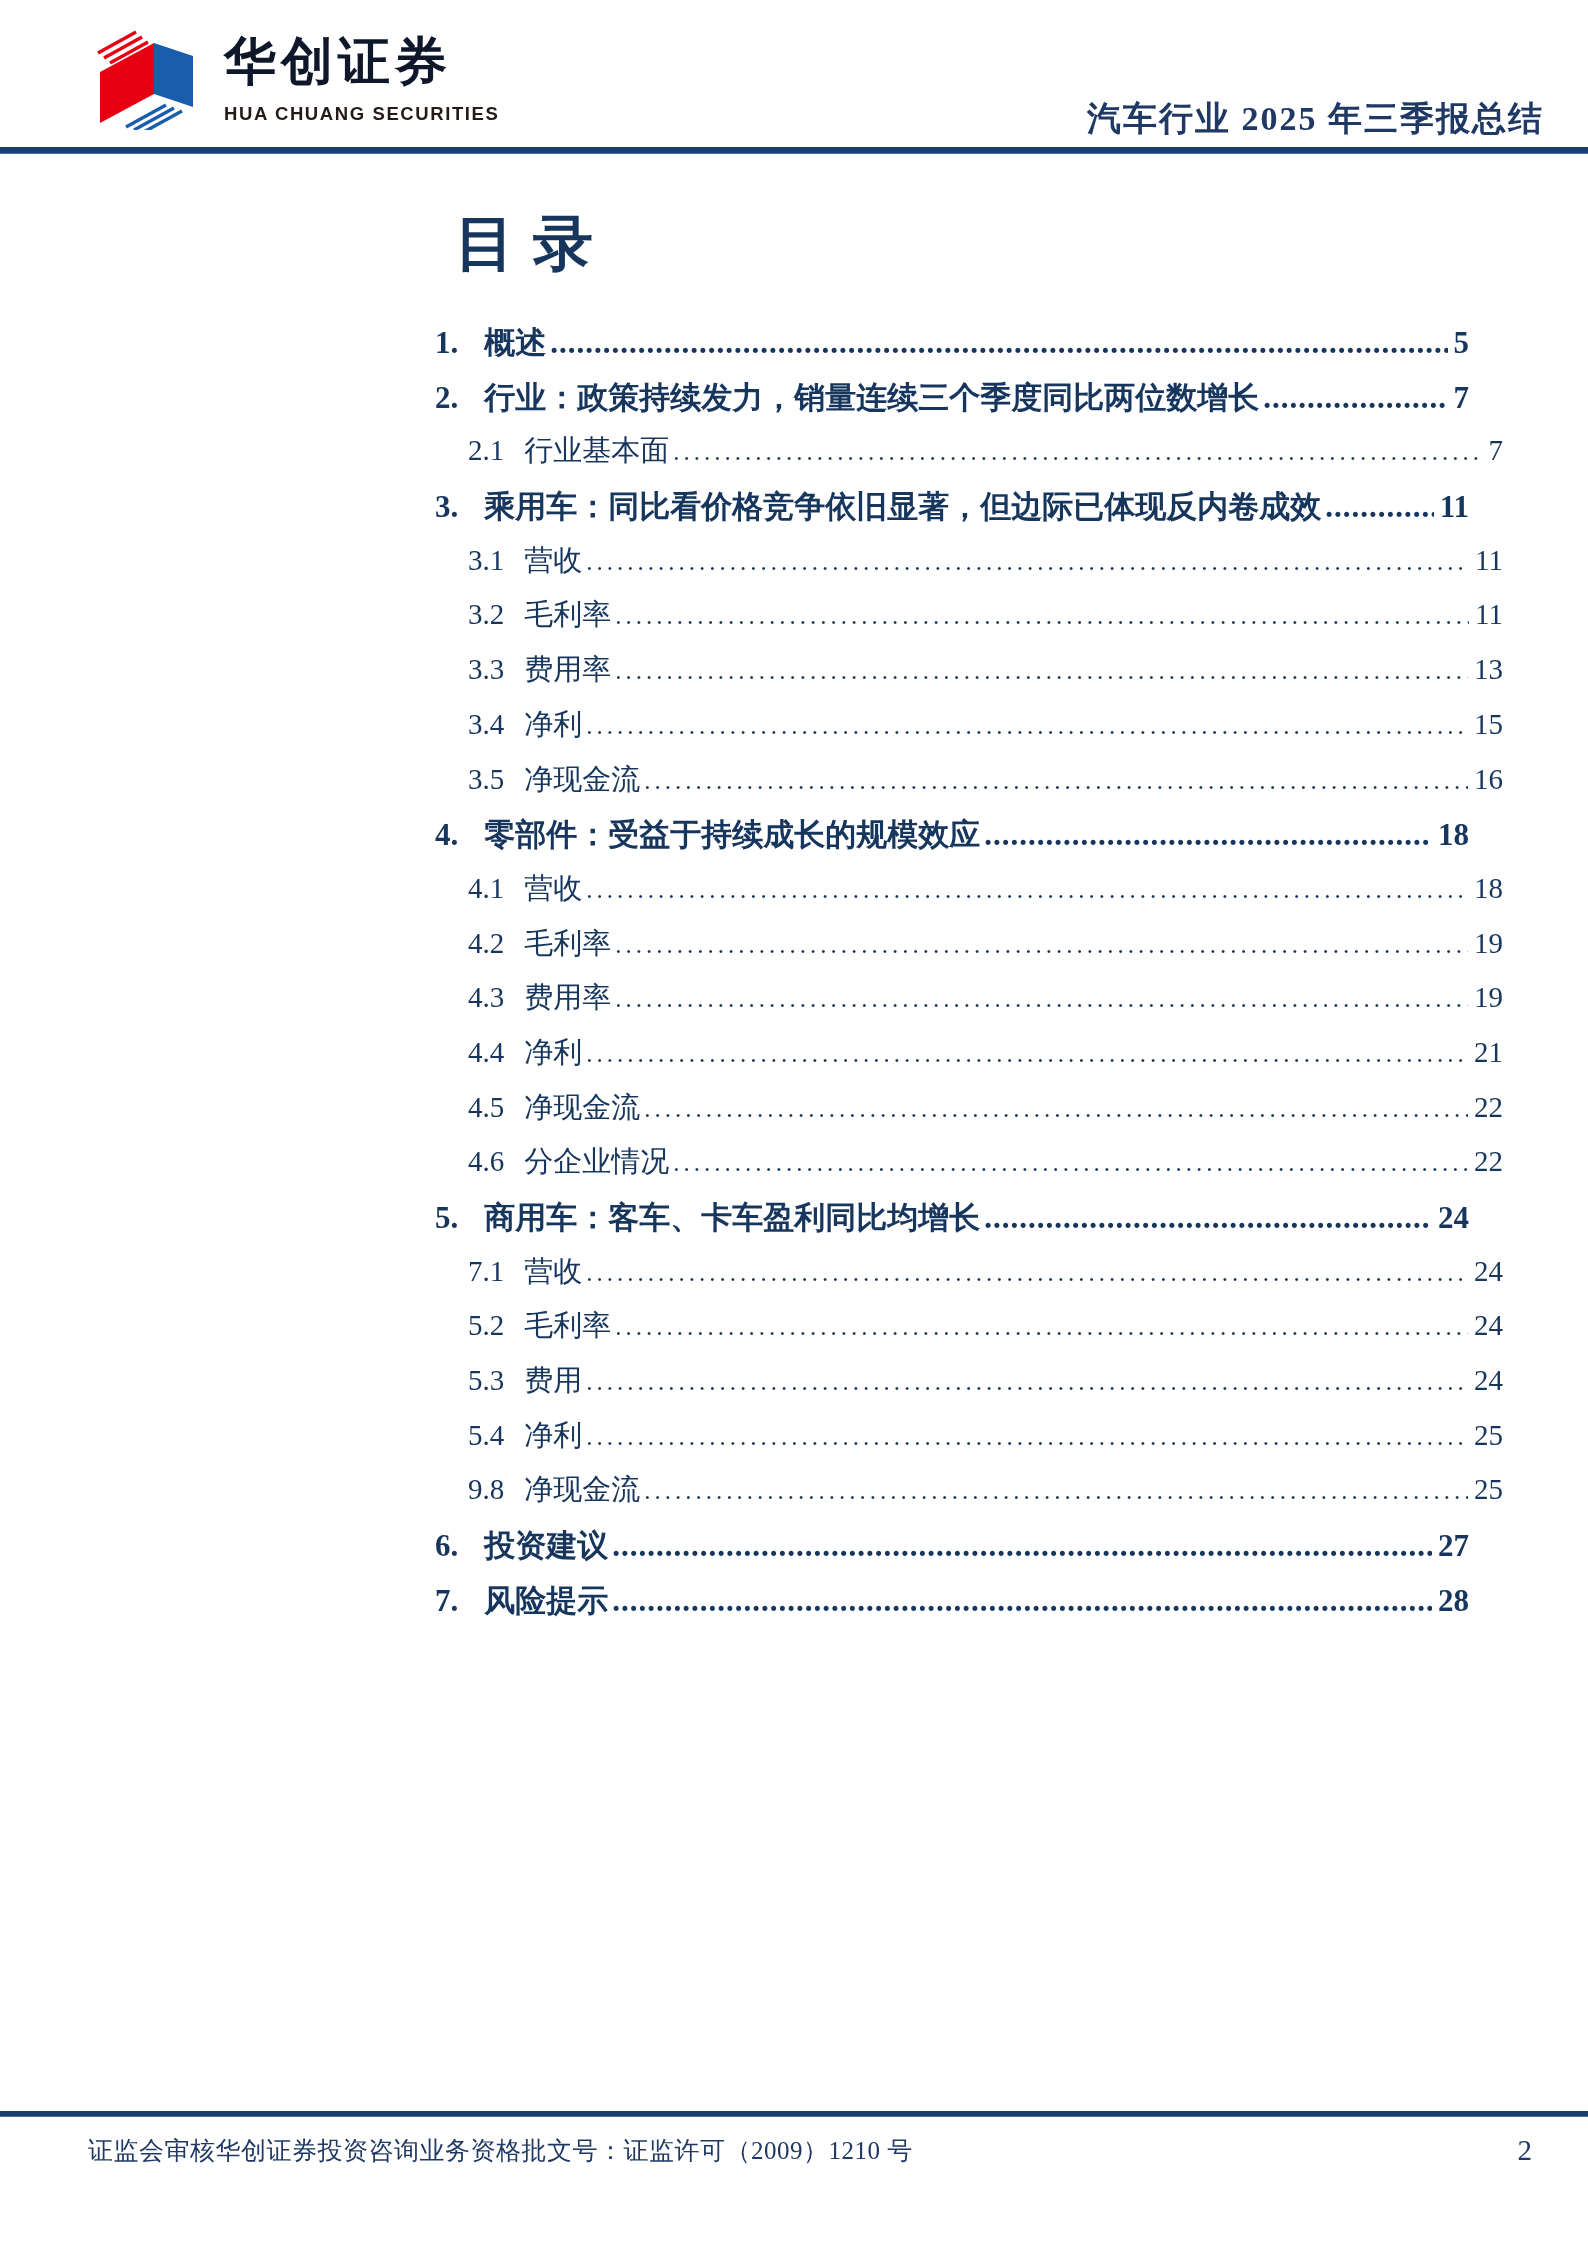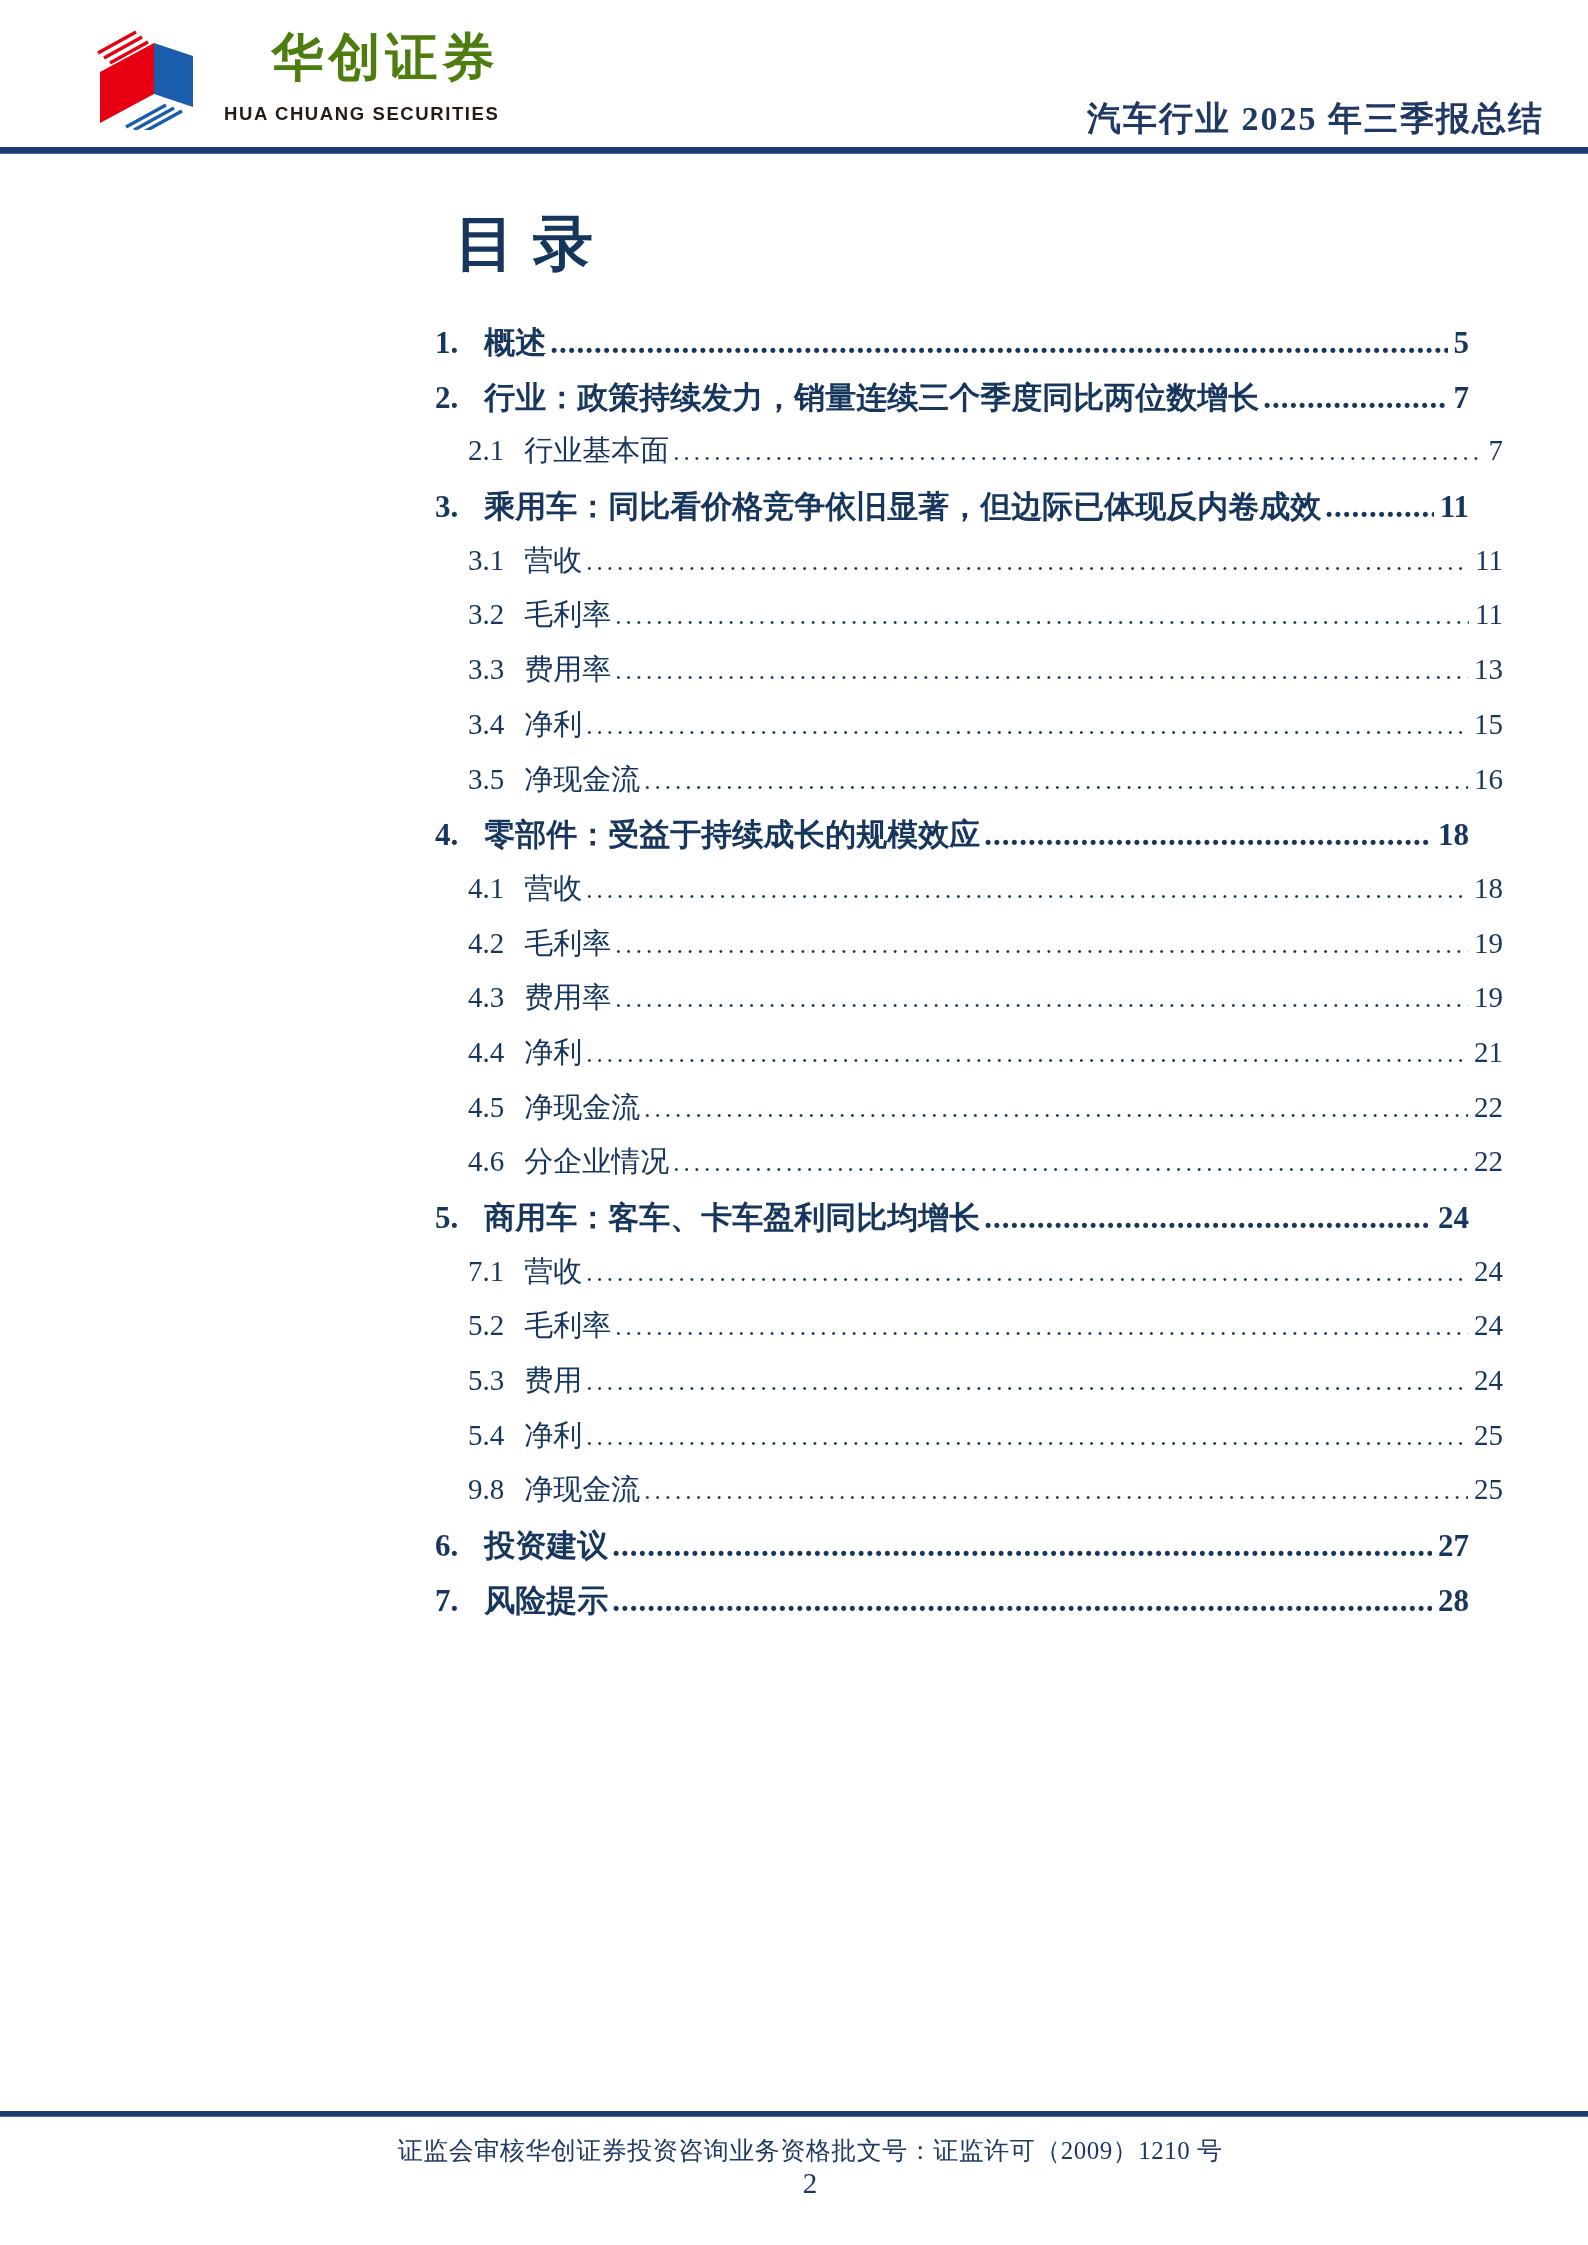--- a/index.html
+++ b/index.html
@@ -8,23 +8,23 @@
     width:1588px;height:2245px;
     background:#ffffff;
     font-family:"Liberation Serif", serif;
     overflow:hidden;
   }
 
   
   .logo{position:absolute;left:92px;top:30px;display:flex;align-items:center;gap:16px;}
   .logo-text{display:flex;flex-direction:column;justify-content:center;}
   .logo-cn{
-    font-family:Liberation Mono, monospace;
-    font-size:52px;font-weight:900;color:#4d7c0f;
-    letter-spacing:5px;line-height:1.05;text-align:right;
+    font-family:Liberation Serif, serif;
+    font-size:52px;font-weight:900;color:#0f172a;
+    letter-spacing:5px;line-height:1.05;
   }
   .logo-en{
     font-family:"Liberation Sans", sans-serif;
     font-size:18.5px;font-weight:700;color:#241b16;
     letter-spacing:1.6px;margin-top:14px;white-space:nowrap;
   }
   .doc-title{
     position:absolute;right:44px;top:96px;
     font-size:34px;font-weight:700;color:#1f3864;
     letter-spacing:2px;white-space:nowrap;
@@ -64,23 +64,22 @@
   }
   .toc-page{white-space:nowrap;}
 
   
   .footer-rule{
     position:absolute;left:0;top:2111px;width:100%;height:5px;
     background:#1c3e6e;border-bottom:1px solid #4a6ea9;
   }
   .footer-row{
     position:absolute;left:88px;right:56px;top:2134px;
-    display:flex;justify-content:space-between;align-items:center;
+    display:flex;justify-content:space-between;align-items:flex-end;
     color:#1f3864;
-    flex-direction:column;
   }
   .footer-license{font-size:25px;letter-spacing:0.5px;}
   .footer-page{font-size:29px;}
 </style>
 </head>
 <body>
 
 <div class="page">
 
   <div class="logo">

